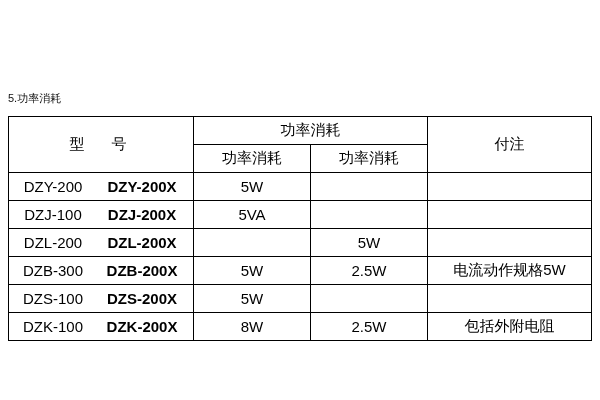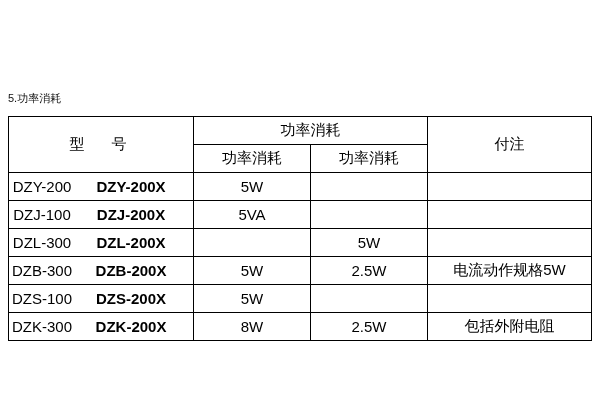--- a/index.html
+++ b/index.html
@@ -50,20 +50,21 @@
     height: 27px;
     color: #000000;
   }
   .col-model   { width: 185px; }
   .col-volt    { width: 117px; }
   .col-curr    { width: 117px; }
   .col-note    { width: 164px; }
 
   .model-cell {
     display: flex;
+    justify-content: center;
     align-items: center;
     gap: 16px;
     height: 27px;
   }
   .model-a { min-width: 66px; text-align: center; }
   .model-b { min-width: 80px; text-align: center; font-weight: bold; }
 
   .hdr-model {
     letter-spacing: 6px;
     padding-left: 6px;
@@ -124,21 +125,21 @@
               <span class="model-b">DZJ-200X</span>
             </div>
           </td>
           <td>5VA</td>
           <td></td>
           <td></td>
         </tr>
         <tr>
           <td>
             <div class="model-cell">
-              <span class="model-a">DZL-300</span>
+              <span class="model-a">DZL-200</span>
               <span class="model-b">DZL-200X</span>
             </div>
           </td>
           <td></td>
           <td>5W</td>
           <td></td>
         </tr>
         <tr>
           <td>
             <div class="model-cell">
@@ -157,21 +158,21 @@
               <span class="model-b">DZS-200X</span>
             </div>
           </td>
           <td>5W</td>
           <td></td>
           <td></td>
         </tr>
         <tr>
           <td>
             <div class="model-cell">
-              <span class="model-a">DZK-300</span>
+              <span class="model-a">DZK-100</span>
               <span class="model-b">DZK-200X</span>
             </div>
           </td>
           <td>8W</td>
           <td>2.5W</td>
           <td>包括外附电阻</td>
         </tr>
       </tbody>
     </table>
   </div>

